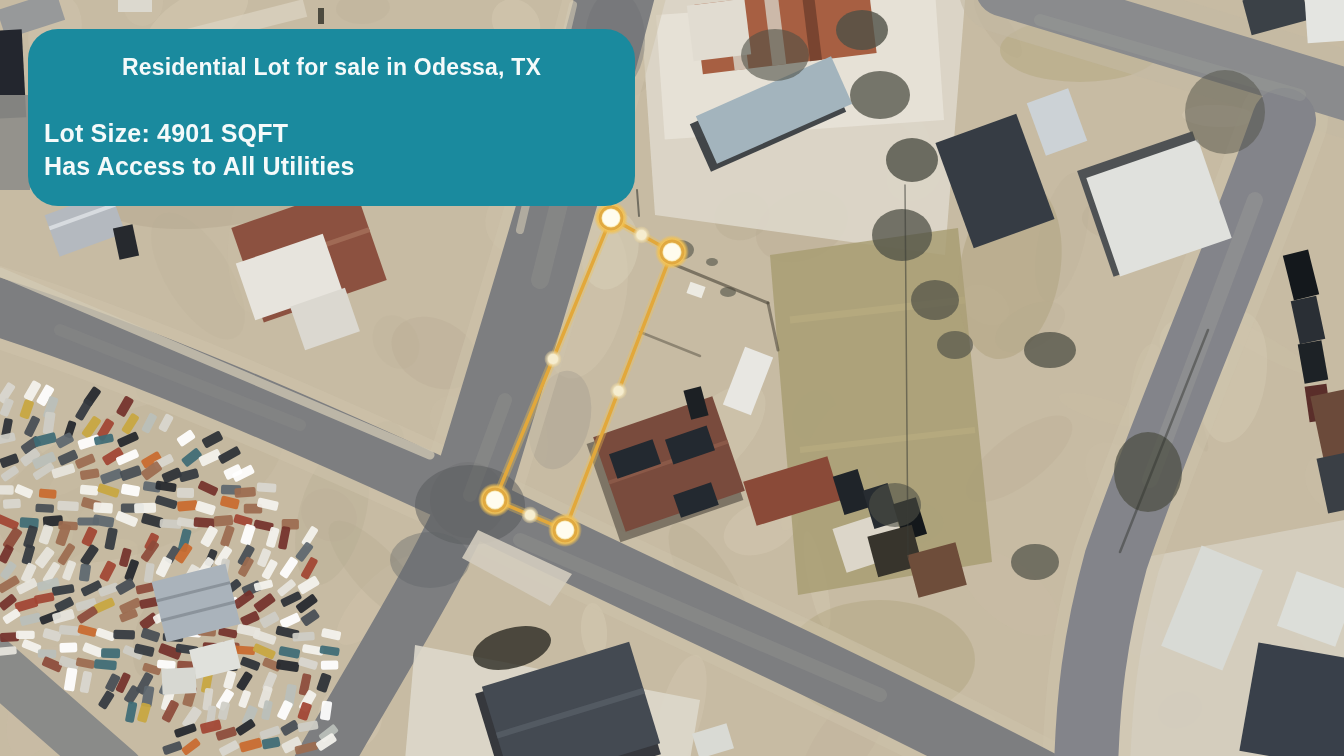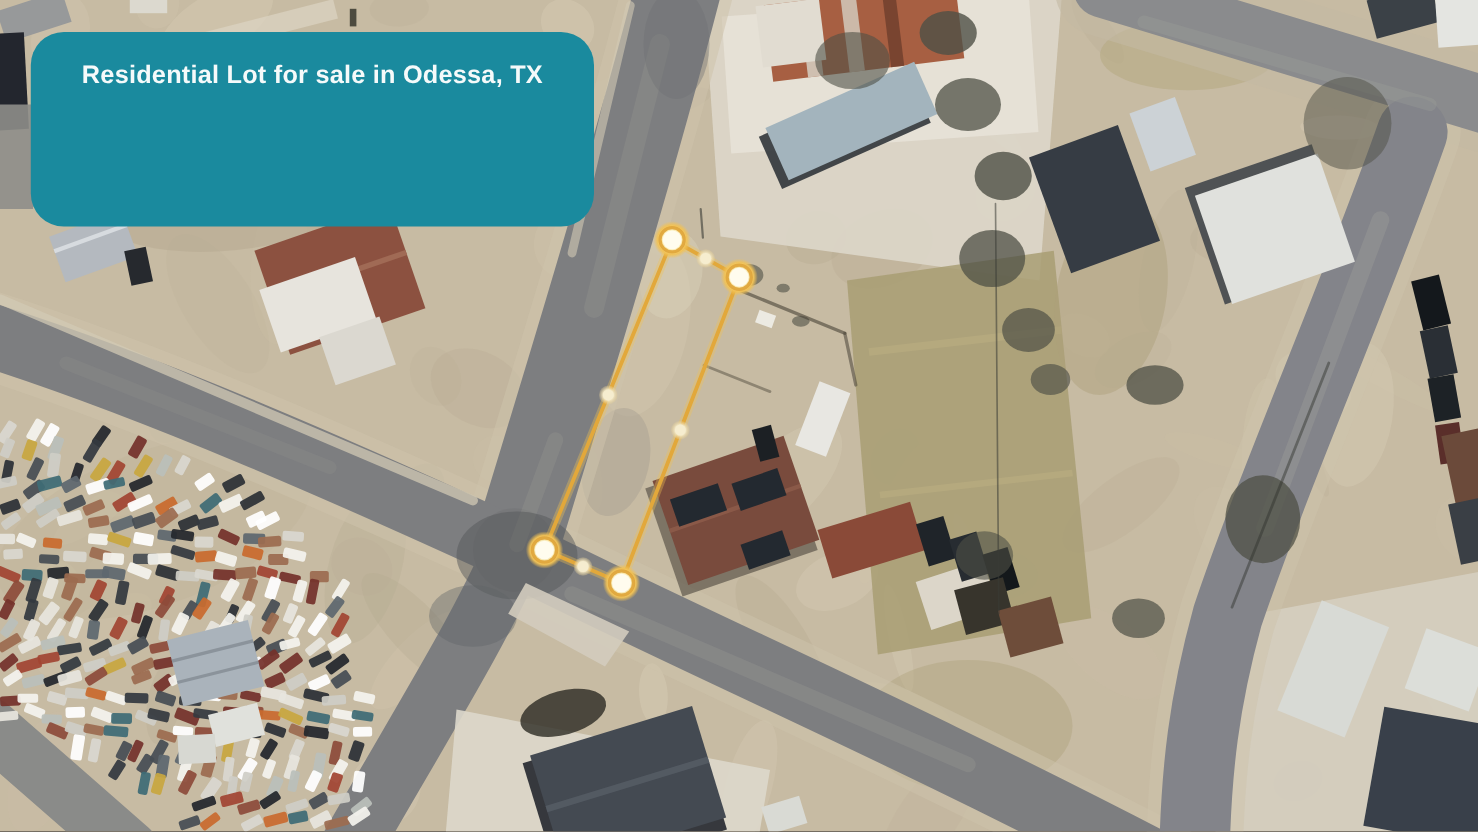--- a/index.html
+++ b/index.html
@@ -1,19 +1,19 @@
 <!DOCTYPE html>
 <html><head>
 <meta charset="utf-8">
 <style>
   html,body{margin:0;padding:0;background:#222;}
   .stage{position:relative;width:1344px;height:756px;overflow:hidden;background:#c7bba3;}
   .stage svg{position:absolute;left:0;top:0;width:1344px;height:756px;display:block;}
   .banner{
-    position:absolute;left:28px;top:29px;width:512px;height:177px;
+    position:absolute;left:28px;top:29px;width:607px;height:177px;
     border-radius:30px;box-sizing:border-box;padding:24px 16px 0 16px;
     font-family:"Liberation Sans",sans-serif;font-weight:bold;
   }
   .banner-title{text-align:center;font-size:23px;line-height:28px;letter-spacing:.2px;white-space:nowrap;}
   .banner-rows{margin-top:36px;font-size:25px;line-height:33px;letter-spacing:.2px;}
 </style>
 </head>
 <body>
 
 <div class="stage">
@@ -572,14 +572,18 @@
         <circle cx="565" cy="530" r="11" fill="none" stroke="#dfa439" stroke-width="3" opacity="0.9"></circle>
         <circle cx="565" cy="530" r="8.5" fill="#fffcee"></circle>
         <circle cx="495" cy="500" r="17" fill="url(#vxg)" opacity="0.95"></circle>
         <circle cx="495" cy="500" r="11" fill="none" stroke="#dfa439" stroke-width="3" opacity="0.9"></circle>
         <circle cx="495" cy="500" r="8.5" fill="#fffcee"></circle>
       </g>
 </svg>
 
 <div class="banner" style="background: rgb(26, 138, 158); color: rgb(245, 250, 250);">
   <div class="banner-title">Residential Lot for sale in Odessa, TX</div>
+  <div class="banner-rows">
+    <div>Lot Size: 4901 SQFT</div>
+    <div>Has Access to All Utilities</div>
+  </div>
 </div>
 </div>
 
 </body></html>

